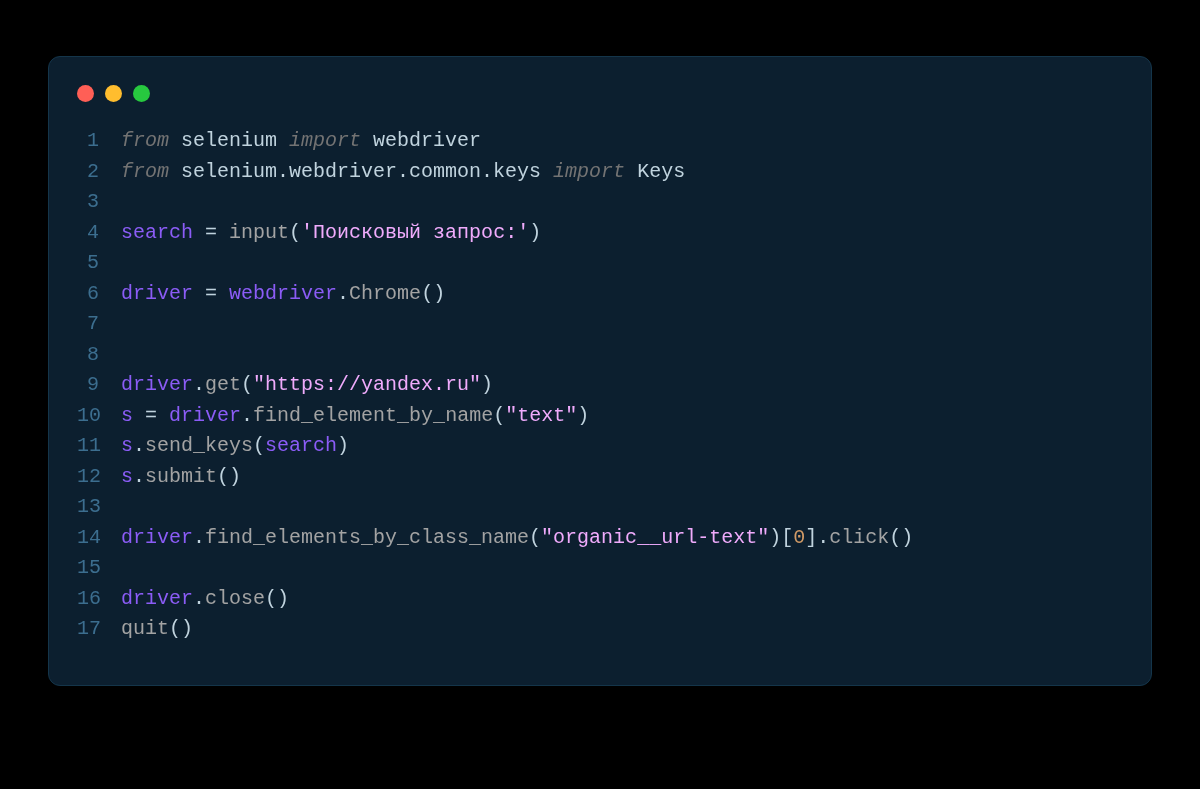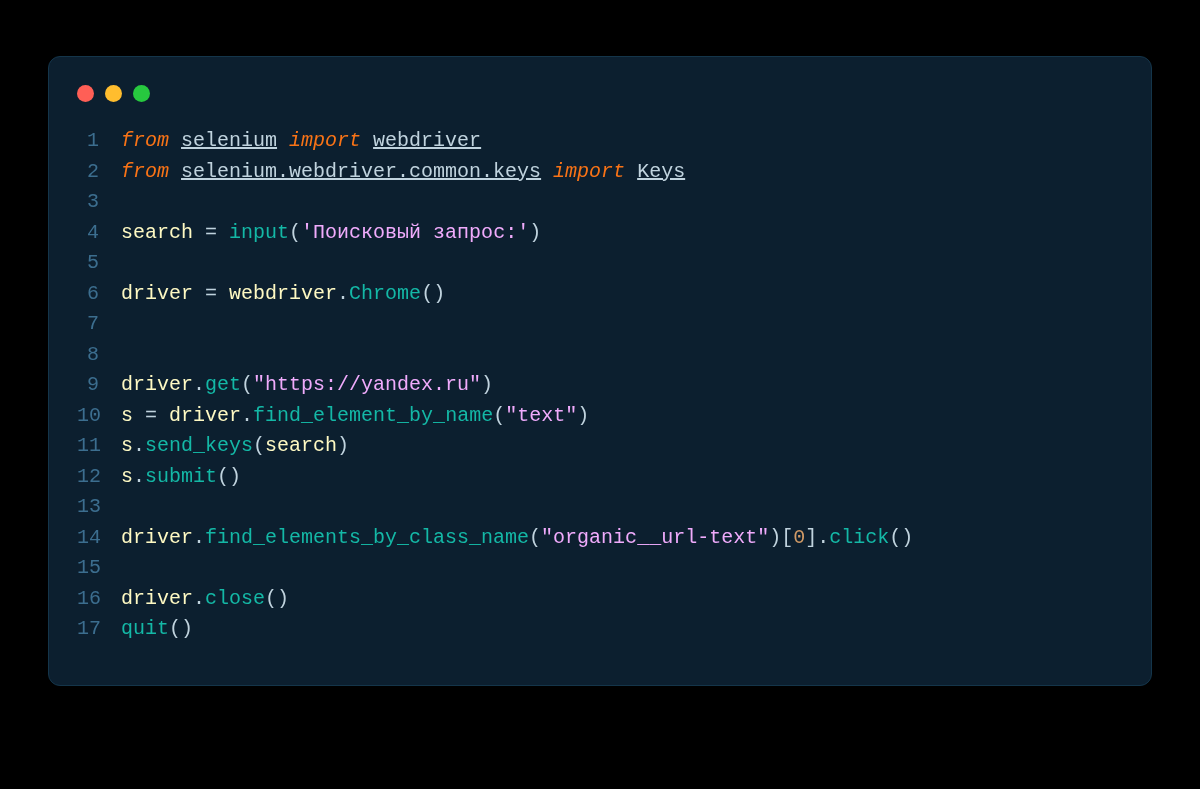--- a/index.html
+++ b/index.html
@@ -53,24 +53,24 @@
     width: 44px;
     text-align: right;
     color: #3c6e8f;
     padding-right: 22px;
     flex: 0 0 44px;
     user-select: none;
   }
   .code {
     color: #c0d3de;
   }
-  .tok-kw-it { color: #f97316; font-style: italic; }
-  .tok-mod   { color: #c0d3de; text-decoration: underline; }
-  .tok-id    { color: #fef9c3; }
-  .tok-func  { color: #14b8a6; }
+  .tok-kw-it { color: #737373; font-style: italic; }
+  .tok-mod   { color: #c0d3de; }
+  .tok-id    { color: #8b5cf6; }
+  .tok-func  { color: #a3a3a3; }
   .tok-op    { color: #c0d3de; }
   .tok-str   { color: #f0abfc; }
   .tok-num   { color: #d19a66; }
   .tok-punc  { color: #c0d3de; }
 </style>
 </head>
 <body>
 
 <div class="stage">
   <div class="window">

